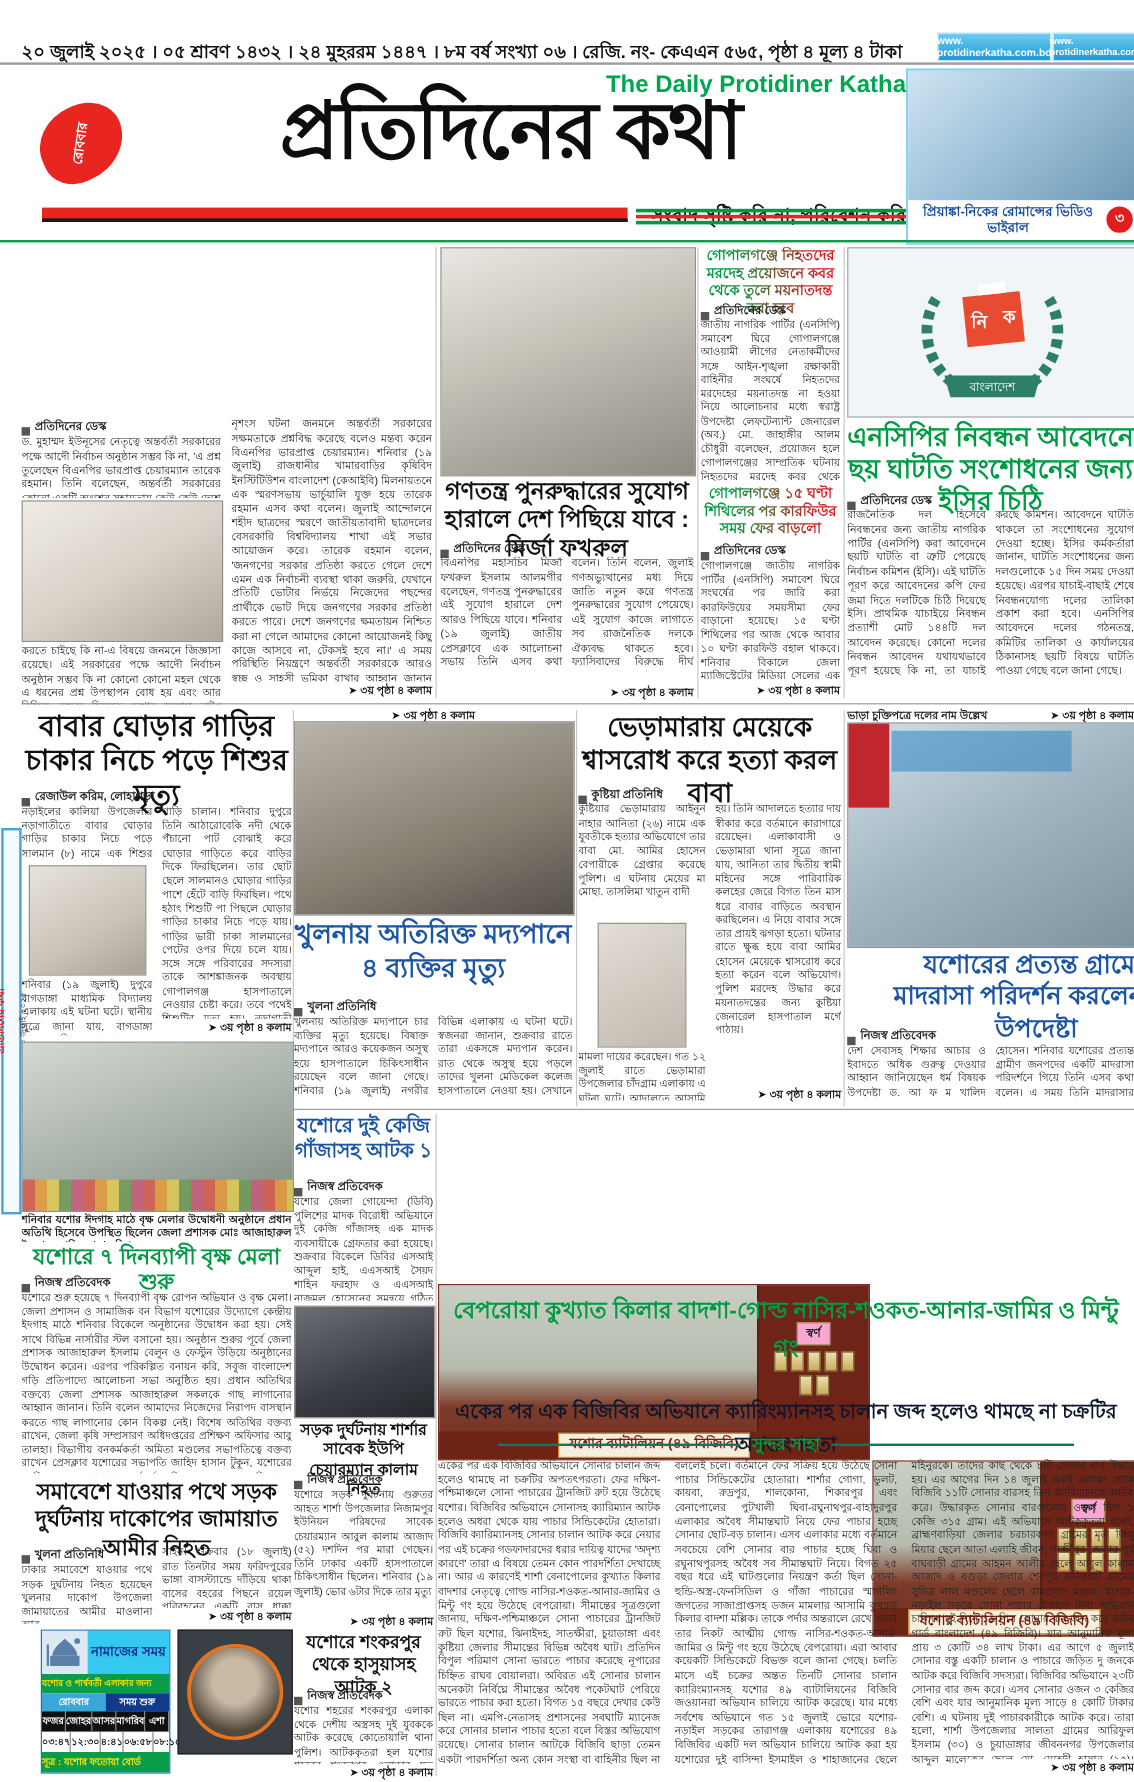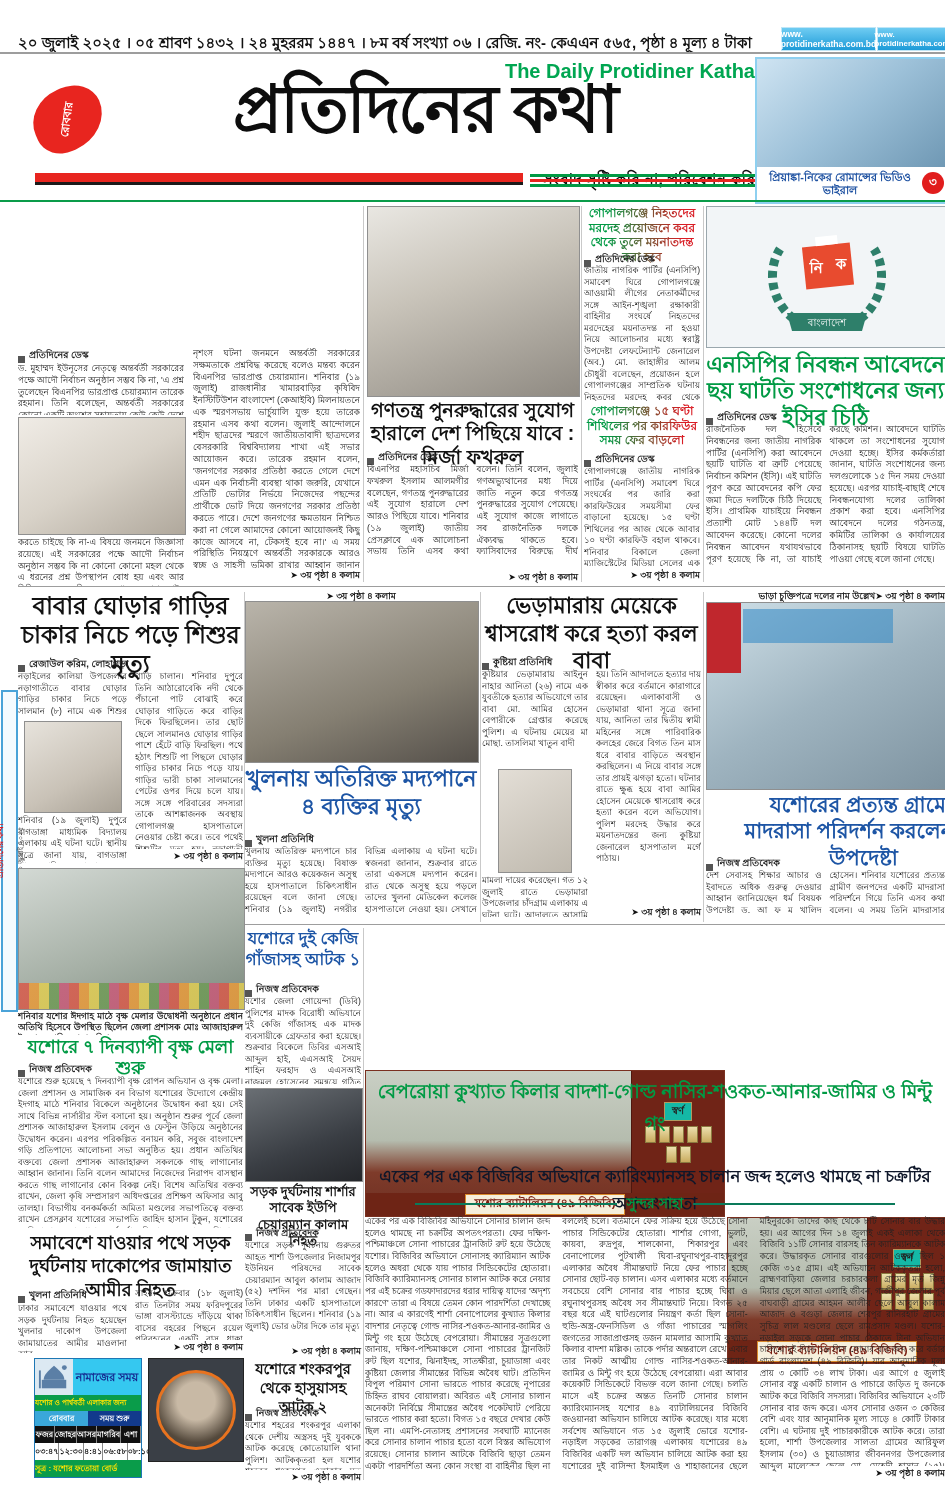--- a/index.html
+++ b/index.html
@@ -38,21 +38,21 @@
   .vr{background:#c9c9c9;width:1px}
   .webbox{background:linear-gradient(180deg,#6fccf2,#1d9bd8);color:#fff;font-size:8.6px;font-weight:bold;
           display:flex;align-items:center;justify-content:center;border:1px solid #bfe6f7}
   .brush{background:#e8251f;border-radius:55% 45% 60% 40%;transform:rotate(-24deg);
          display:flex;align-items:center;justify-content:center}
   .brush span{transform:rotate(-58deg);color:#fff;font-size:11px;font-weight:bold;white-space:nowrap}
   .bgb{border:1px solid #7a3020;position:relative;
        background:linear-gradient(180deg,#c9cfc4 0%,#b5bcae 48%,#7e3b2a 70%,#6e2f22 100%)}
   .gold-panel{position:absolute;top:0;right:0;bottom:23px;width:92px;background:#702417;border-left:1px solid #4e170e;
        display:flex;flex-direction:column;align-items:center;justify-content:center;gap:5px}
-  .gold-plate{background:#14b8a6;color:#222;font-size:10px;font-weight:bold;padding:0 7px;border:1px solid #b09a60}
+  .gold-plate{background:#f9a8d4;color:#222;font-size:10px;font-weight:bold;padding:0 7px;border:1px solid #b09a60}
   .bars{display:flex;flex-wrap:wrap;gap:3px;justify-content:center;padding:0 6px}
   .bar{width:9px;height:15px;background:linear-gradient(#ece0ae,#c9ab5e);border:1px solid #8a7a40}
   .bgb-cap{position:absolute;left:0;right:0;bottom:0;height:23px;background:#6e2415;
        display:flex;align-items:center;justify-content:center}
   .bgb-cap span{background:#f6efdc;color:#7a1d10;font-size:11.5px;font-weight:bold;padding:0 8px;border:1px solid #d98a2b;white-space:nowrap}
   .badge{background:#e11d1d;color:#fff;border-radius:50%;width:22px;height:22px;display:flex;align-items:center;
        justify-content:center;font-weight:bold;font-size:12px}
   .vstrip{border:2px solid #4aa3d8;background:#f4fbff;display:flex;flex-direction:column;align-items:center;
        justify-content:center;gap:8px;writing-mode:vertical-rl;transform:rotate(180deg)}
   .vstrip .t1{color:#d91c24;font-weight:bold;font-size:9px;white-space:nowrap}
@@ -216,21 +216,21 @@
       <div class="body-txt j clip" style="height:42px;font-size:8.6px">মামলা দায়ের করেছেন। গত ১২ জুলাই রাতে ভেড়ামারা উপজেলার চাঁদগ্রাম এলাকায় এ ঘটনা ঘটে। আদালতে আসামি স্বীকারোক্তিমূলক জবানবন্দি দিয়েছেন বলে জানিয়েছে পুলিশ।</div>
     </div>
     <div style="width:105px">
       <div class="body-txt j clip" style="height:236px;font-size:8.6px">হয়। তিনি আদালতে হত্যার দায় স্বীকার করে বর্তমানে কারাগারে রয়েছেন। এলাকাবাসী ও ভেড়ামারা থানা সূত্রে জানা যায়, আনিতা তার দ্বিতীয় স্বামী মহিনের সঙ্গে পারিবারিক কলহের জেরে বিগত তিন মাস ধরে বাবার বাড়িতে অবস্থান করছিলেন। এ নিয়ে বাবার সঙ্গে তার প্রায়ই ঝগড়া হতো। ঘটনার রাতে ক্ষুব্ধ হয়ে বাবা আমির হোসেন মেয়েকে শ্বাসরোধ করে হত্যা করেন বলে অভিযোগ। পুলিশ মরদেহ উদ্ধার করে ময়নাতদন্তের জন্য কুষ্টিয়া জেনারেল হাসপাতাল মর্গে পাঠায়।</div>
       <div class="cont">➤ ৩য় পৃষ্ঠা ৪ কলাম</div>
     </div>
   </div>
 
   <div class="abs vr" style="left:702.5px;top:592px;height:330px"></div>
 
-  <div class="abs" style="left:706px;top:589px;width:239px;display:flex;justify-content:flex-end;font-size:9px;font-weight:bold">
+  <div class="abs" style="left:706px;top:589px;width:239px;display:flex;justify-content:space-between;font-size:9px;font-weight:bold">
     <span>ভাড়া চুক্তিপত্রে দলের নাম উল্লেখ</span>
     <span class="cont">➤ ৩য় পৃষ্ঠা ৪ কলাম</span>
   </div>
   <div class="abs ph ph-event" style="left:706px;top:602px;width:239px;height:186px">
     <div style="position:absolute;left:0;top:0;width:34px;height:70px;background:#c0272d"></div>
     <div style="position:absolute;left:36px;top:6px;width:150px;height:34px;background:#2e86c4;opacity:.55"></div>
   </div>
   <div class="abs c b h-blue" style="left:744px;top:792px;width:239px;font-size:21px;line-height:1.25">যশোরের প্রত্যন্ত গ্রামের মাদরাসা পরিদর্শন করলেন ধর্ম উপদেষ্টা</div>
   <div class="abs byline" style="left:706px;top:856px">
     <span class="sq"></span>

